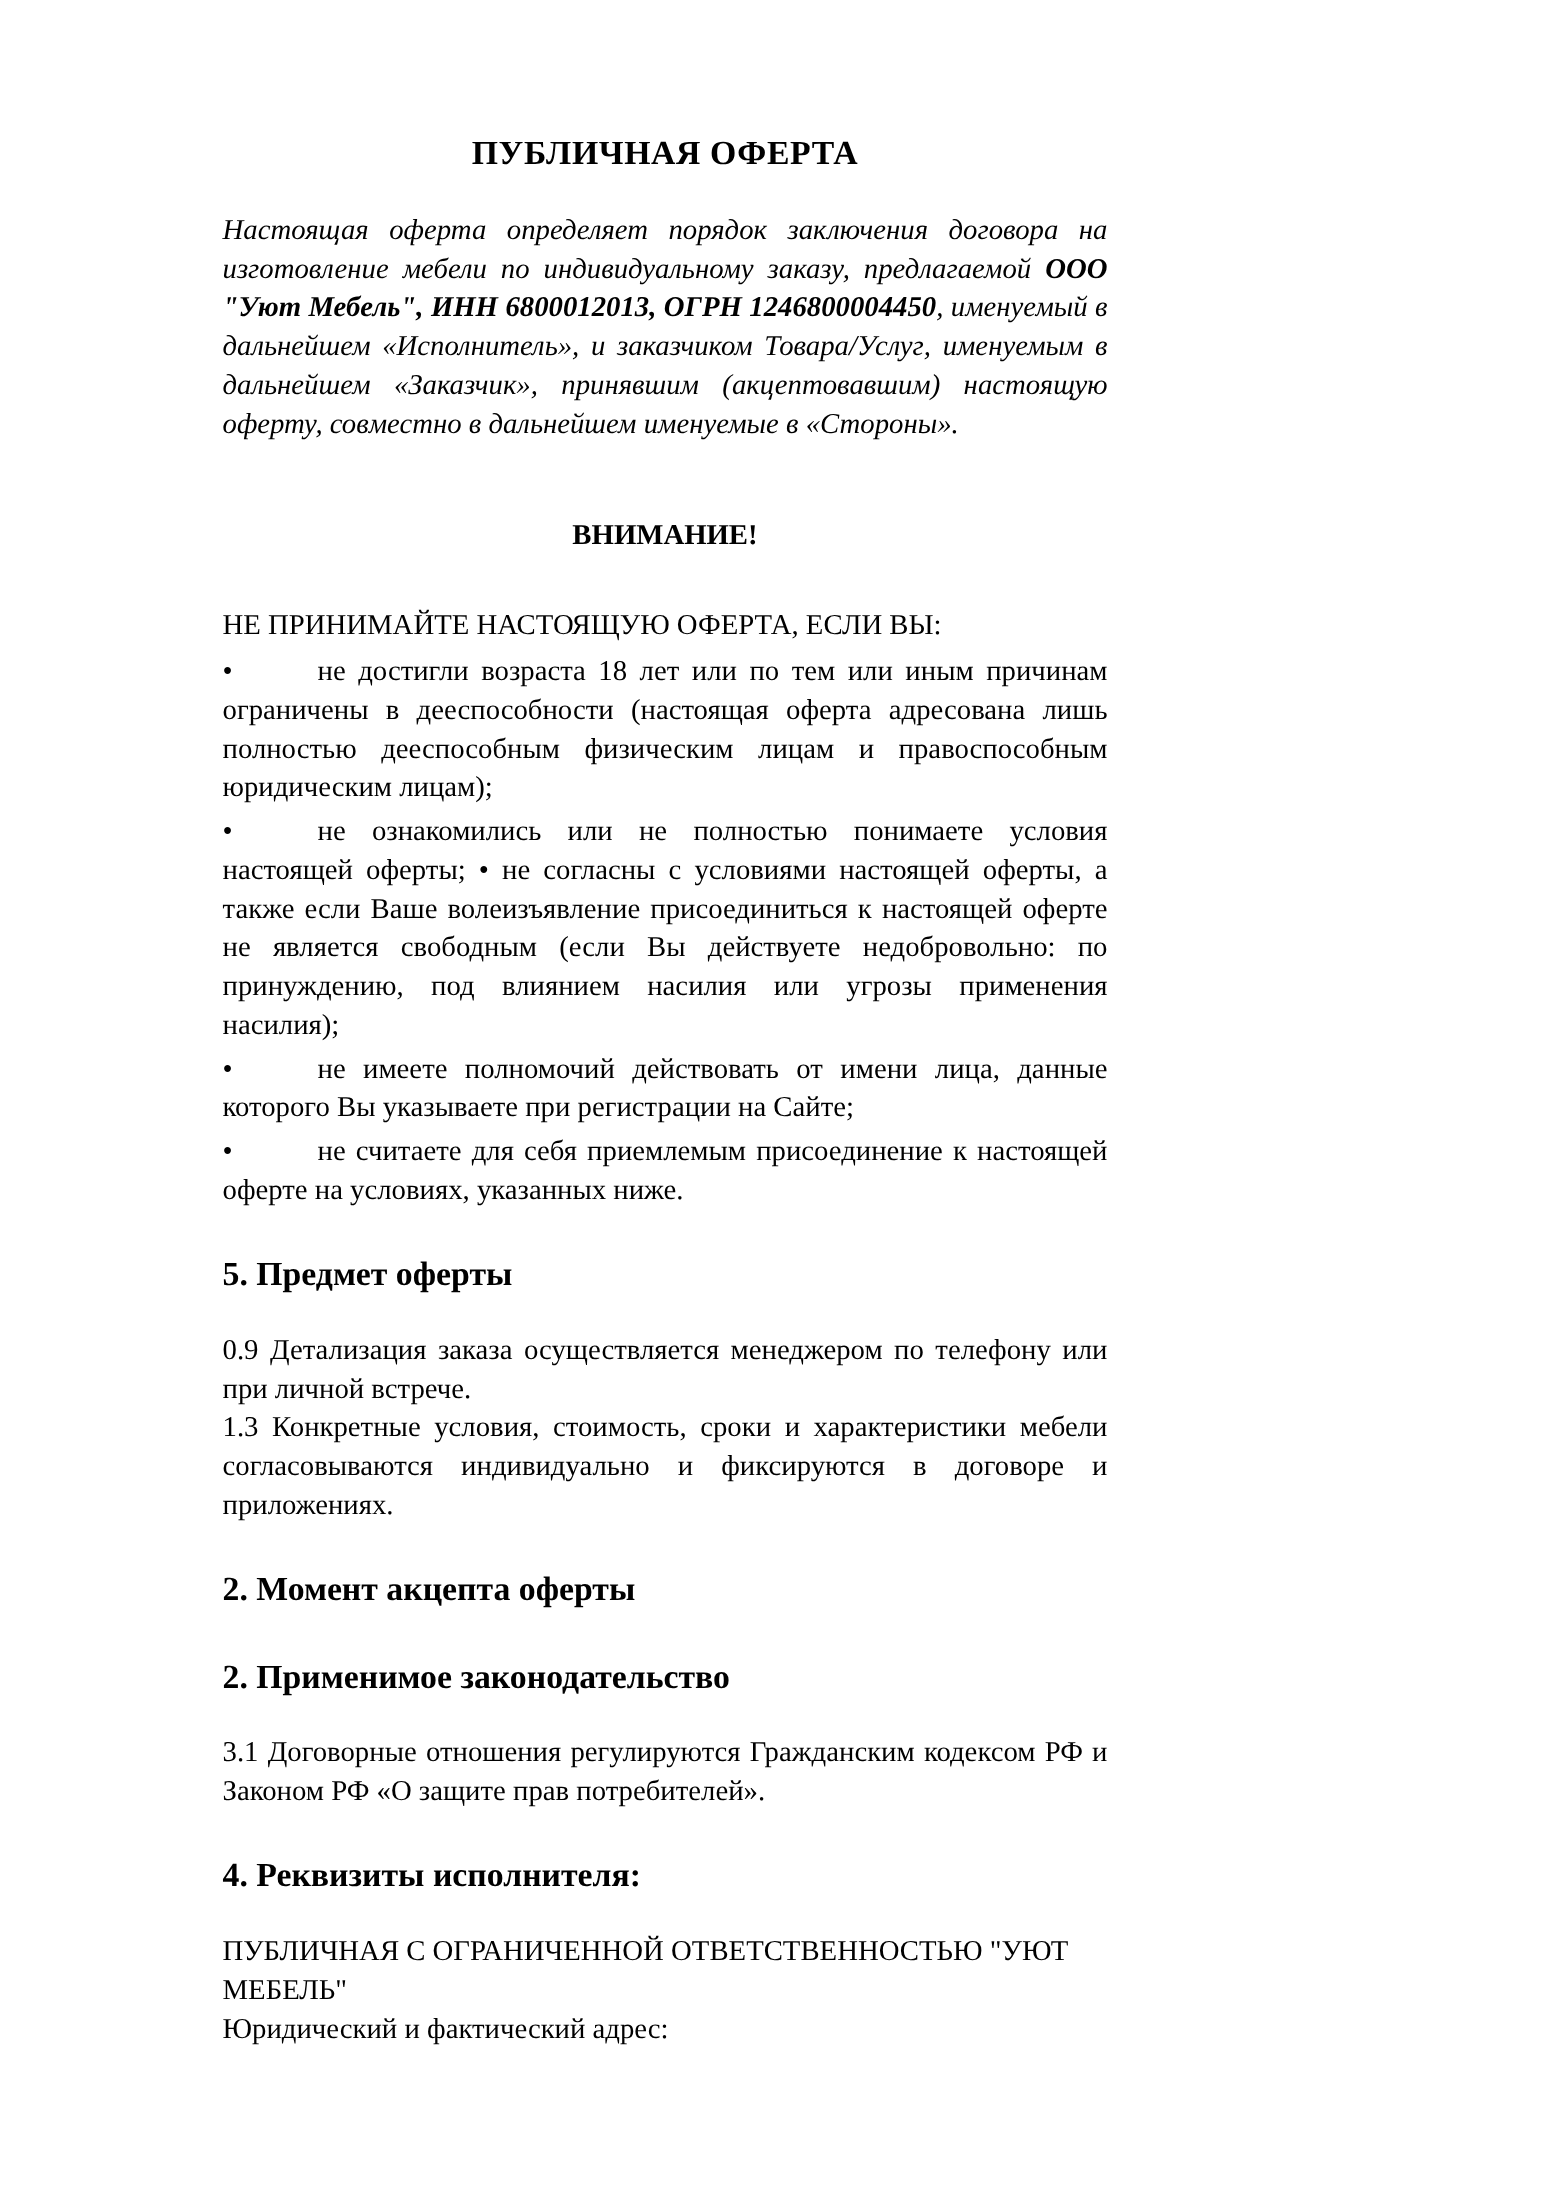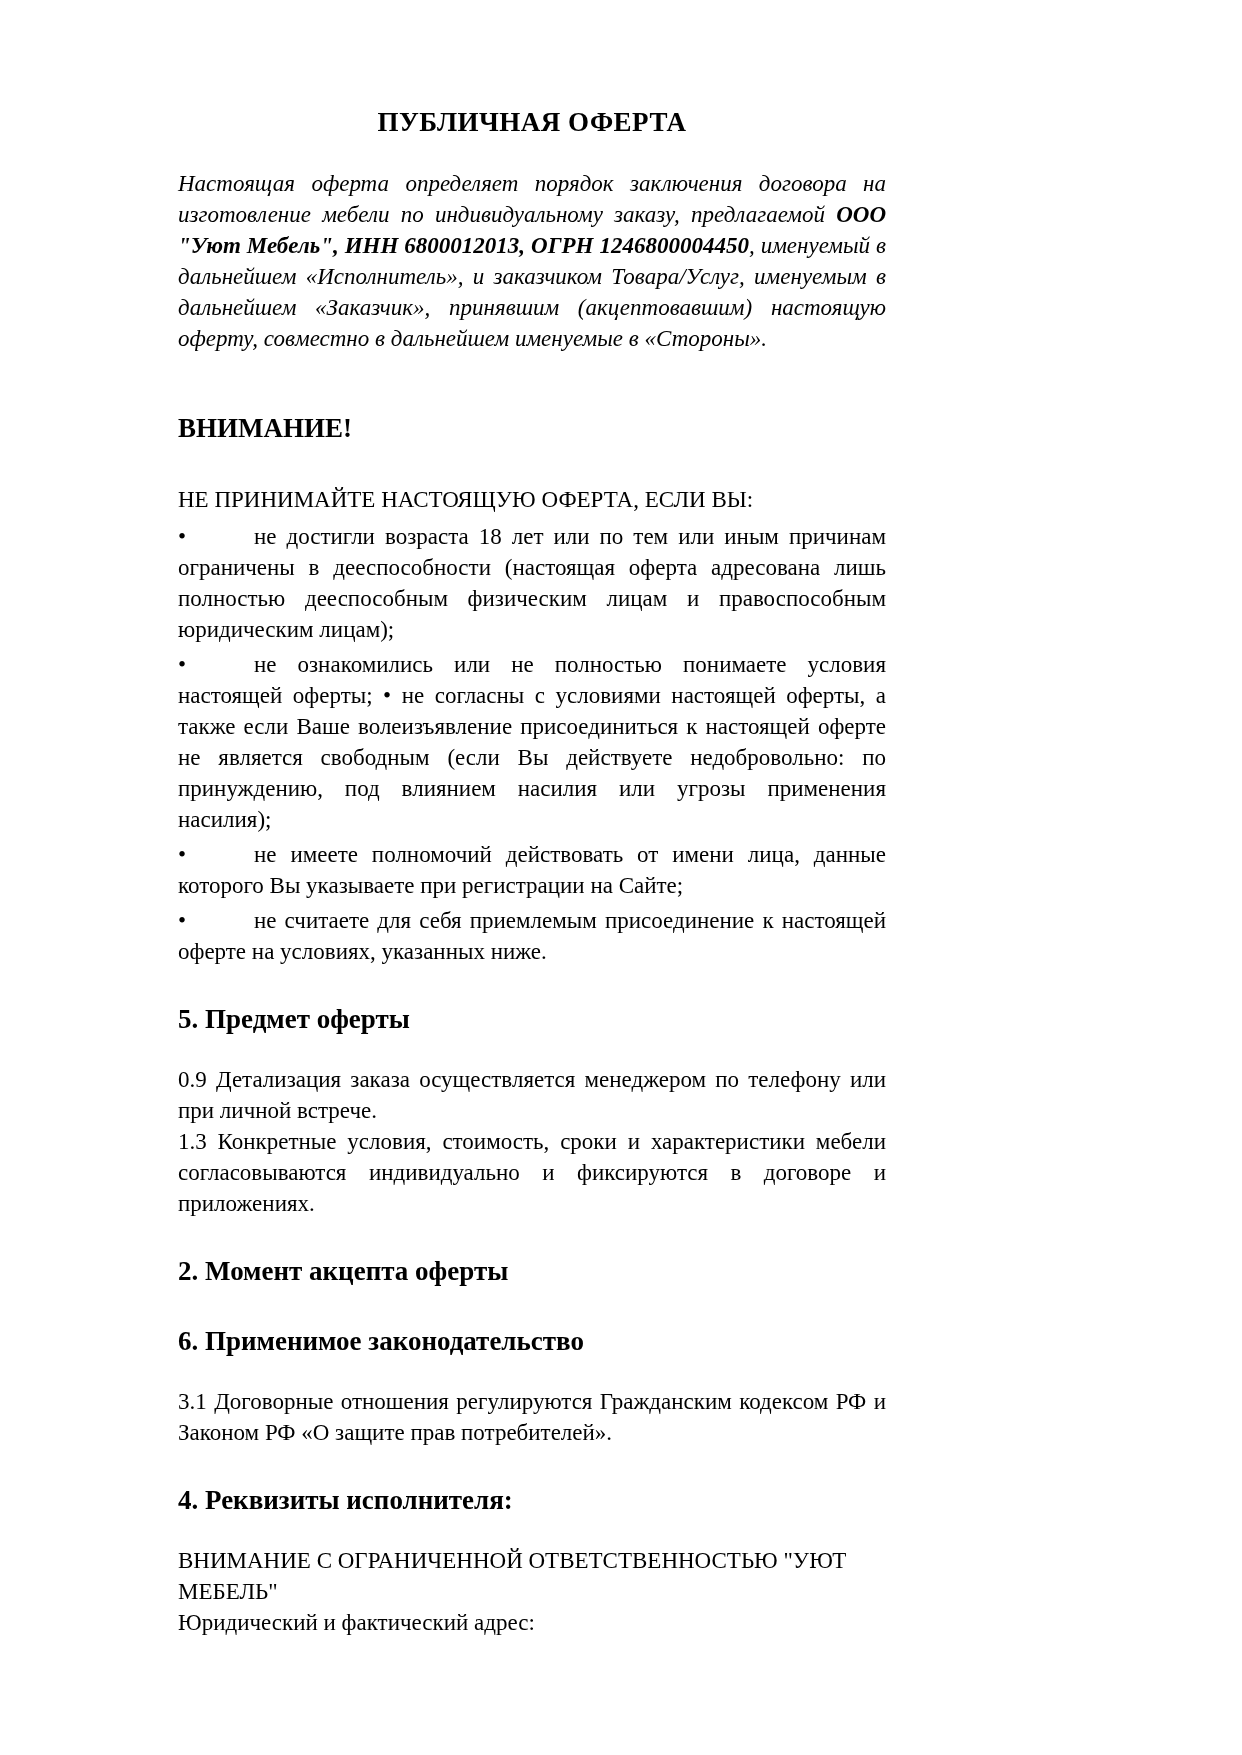--- a/index.html
+++ b/index.html
@@ -31,24 +31,24 @@
   }
   .intro {
     margin: 28px 0 0 0;
     font-size: 23px;
     line-height: 31px;
     text-align: justify;
     font-style: italic;
   }
   .attention-heading {
     margin: 56px 0 0 0;
-    font-size: 27px;
+    font-size: 23px;
     line-height: 36px;
     font-weight: bold;
-    text-align: left;
+    text-align: center;
   }
   .attention-lead {
     margin: 38px 0 0 0;
     font-size: 23px;
     line-height: 31px;
     text-align: left;
   }
   .bullet-item {
     margin: 4px 0 0 0;
     font-size: 23px;
@@ -116,27 +116,27 @@
       <p class="section-paragraph">0.9 Детализация заказа осуществляется менеджером по телефону или при личной встрече.</p>
       <p class="section-paragraph">1.3 Конкретные условия, стоимость, сроки и характеристики мебели согласовываются индивидуально и фиксируются в договоре и приложениях.</p>
     </div>
   </div>
 
   <div>
     <h2 class="section-heading">2. Момент акцепта оферты</h2>
   </div>
 
   <div>
-    <h2 class="section-heading">6. Применимое законодательство</h2>
+    <h2 class="section-heading">2. Применимое законодательство</h2>
     <div class="section-body">
       <p class="section-paragraph">3.1 Договорные отношения регулируются Гражданским кодексом РФ и Законом РФ «О защите прав потребителей».</p>
     </div>
   </div>
 
   <div>
     <h2 class="section-heading">4. Реквизиты исполнителя:</h2>
     <div class="section-body">
-      <p class="section-paragraph no-justify">ВНИМАНИЕ С ОГРАНИЧЕННОЙ ОТВЕТСТВЕННОСТЬЮ "УЮТ МЕБЕЛЬ"</p>
+      <p class="section-paragraph no-justify">ПУБЛИЧНАЯ С ОГРАНИЧЕННОЙ ОТВЕТСТВЕННОСТЬЮ "УЮТ МЕБЕЛЬ"</p>
       <p class="section-paragraph no-justify">Юридический и фактический адрес:</p>
     </div>
   </div>
 
 </div>
 
 </body></html>

